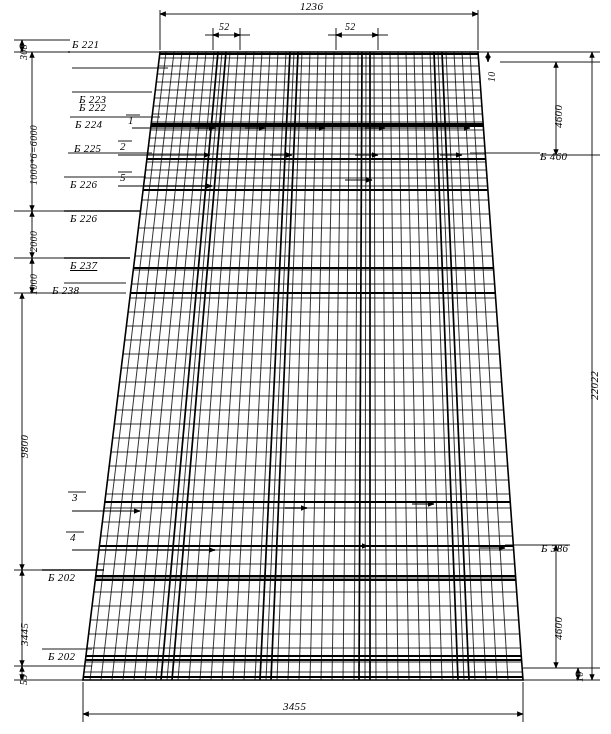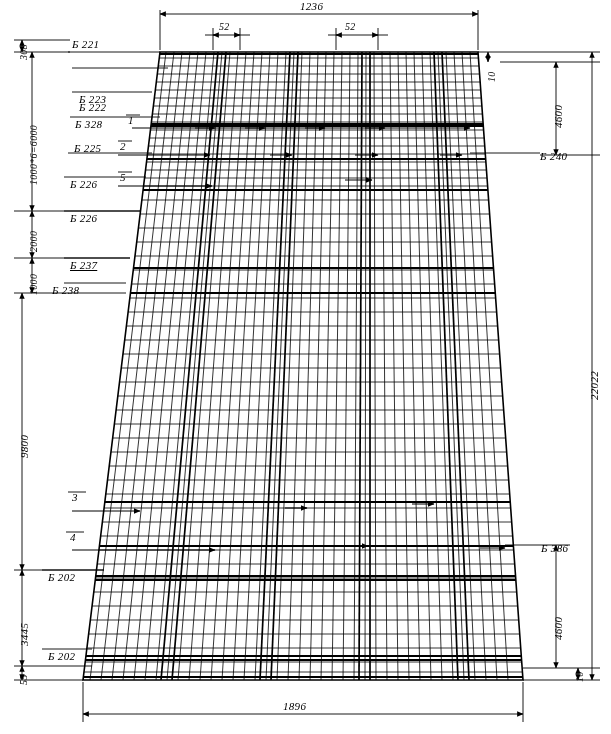--- a/index.html
+++ b/index.html
@@ -292,49 +292,49 @@
       <line x1="523" y1="668" x2="600" y2="668"></line>
       <line x1="523" y1="680" x2="600" y2="680"></line>
       <line x1="578" y1="668" x2="578" y2="680" marker-start="url(#ah-l)" marker-end="url(#ah)"></line>
     </g>
   </svg>
 
   <div class="lbl" style="left:300px; top:0px;">1236</div>
   <div class="lbl small" style="left:219px; top:21px;">52</div>
   <div class="lbl small" style="left:345px; top:21px;">52</div>
 
-  <div class="lbl" style="left:283px; top:700px;">1896</div>
+  <div class="lbl" style="left:283px; top:700px;">3455</div>
 
   <div class="lbl small rot-left" style="left:18px; top:60px;">308</div>
   <div class="lbl small rot-left" style="left:28px; top:185px;">1000*6=6000</div>
   <div class="lbl small rot-left" style="left:28px; top:252px;">2000</div>
   <div class="lbl small rot-left" style="left:28px; top:295px;">1000</div>
   <div class="lbl rot-left" style="left:18px; top:458px;">9800</div>
   <div class="lbl rot-left" style="left:18px; top:646px;">3445</div>
   <div class="lbl small rot-left" style="left:18px; top:685px;">55</div>
 
   <div class="lbl small rot-left" style="left:486px; top:82px;">10</div>
   <div class="lbl rot-left" style="left:552px; top:128px;">4600</div>
   <div class="lbl rot-left" style="left:588px; top:400px;">22022</div>
   <div class="lbl rot-left" style="left:552px; top:640px;">4600</div>
   <div class="lbl small rot-left" style="left:574px; top:682px;">10</div>
 
   <div class="lbl" style="left:72px; top:38px;text-align:right;">Б 221</div>
   <div class="lbl" style="left:79px; top:69px;margin-top:32px;">Б 222</div>
   <div class="lbl" style="left:79px; top:93px;">Б 223</div>
-  <div class="lbl" style="left:75px; top:118px;">Б 328</div>
+  <div class="lbl" style="left:75px; top:118px;">Б 224</div>
   <div class="lbl" style="left:74px; top:142px;">Б 225</div>
   <div class="lbl" style="left:70px; top:178px;">Б 226</div>
   <div class="lbl" style="left:70px; top:212px;">Б 226</div>
   <div class="lbl" style="left:70px; top:259px;text-decoration:underline;">Б 237</div>
   <div class="lbl" style="left:52px; top:284px;">Б 238</div>
   <div class="lbl" style="left:48px; top:571px;">Б 202</div>
   <div class="lbl" style="left:48px; top:650px;">Б 202</div>
 
-  <div class="lbl" style="left:540px; top:150px;">Б 240</div>
+  <div class="lbl" style="left:540px; top:150px;">Б 460</div>
   <div class="lbl" style="left:541px; top:542px;">Б 386</div>
 
   <div class="lbl num" style="left:128px; top:114px;">1</div>
   <div class="lbl num" style="left:120px; top:140px;">2</div>
   <div class="lbl num" style="left:120px; top:171px;">5</div>
   <div class="lbl num" style="left:72px; top:491px;">3</div>
   <div class="lbl num" style="left:70px; top:531px;">4</div>
 
 </div>
 

